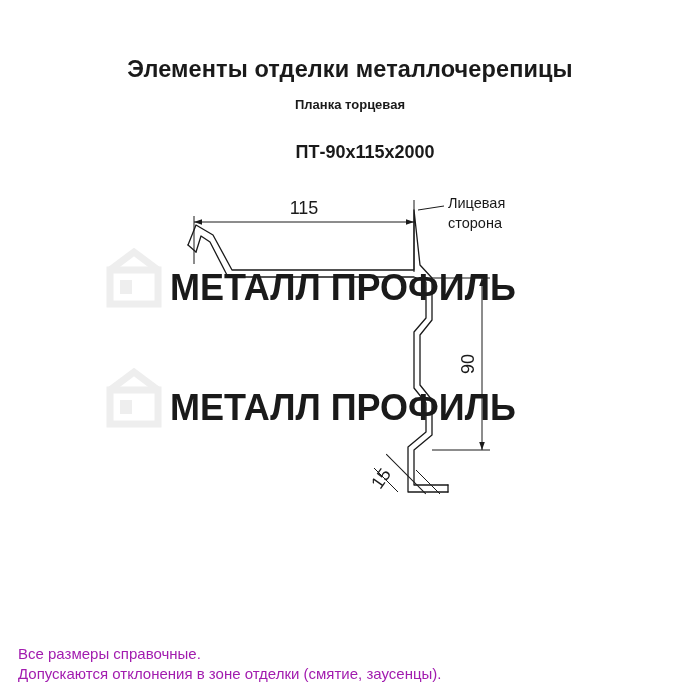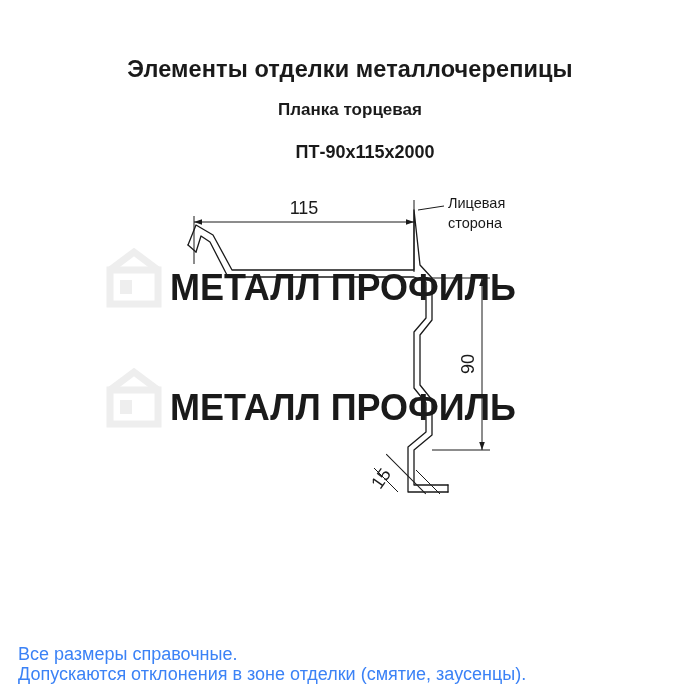--- a/index.html
+++ b/index.html
@@ -29,21 +29,21 @@
     font-size: 23.5px;
     font-weight: bold;
     letter-spacing: 0.1px;
   }
   .subtitle {
     position: absolute;
     top: 86px;
     left: 0;
     width: 700px;
     text-align: center;
-    font-size: 17px;
+    font-size: 13px;
     font-weight: bold;
   }
   .code {
     position: absolute;
     top: 124px;
     left: 15px;
     width: 700px;
     text-align: center;
     font-size: 18px;
     font-weight: bold;
@@ -60,23 +60,23 @@
     left: 0;
     top: 4px;
     width: 700px;
     height: 700px;
     pointer-events: none;
   }
   .footer {
     position: absolute;
     left: 18px;
     bottom: 16px;
-    font-size: 18px;
+    font-size: 15px;
     line-height: 20px;
-    color: #3b82f6;
+    color: #a21caf;
   }
   .footer div {
     white-space: nowrap;
   }
   svg { display: block; }
   text {
     font-family: "Liberation Sans", sans-serif;
     fill: #1a1a1a;
   }
 </style>

